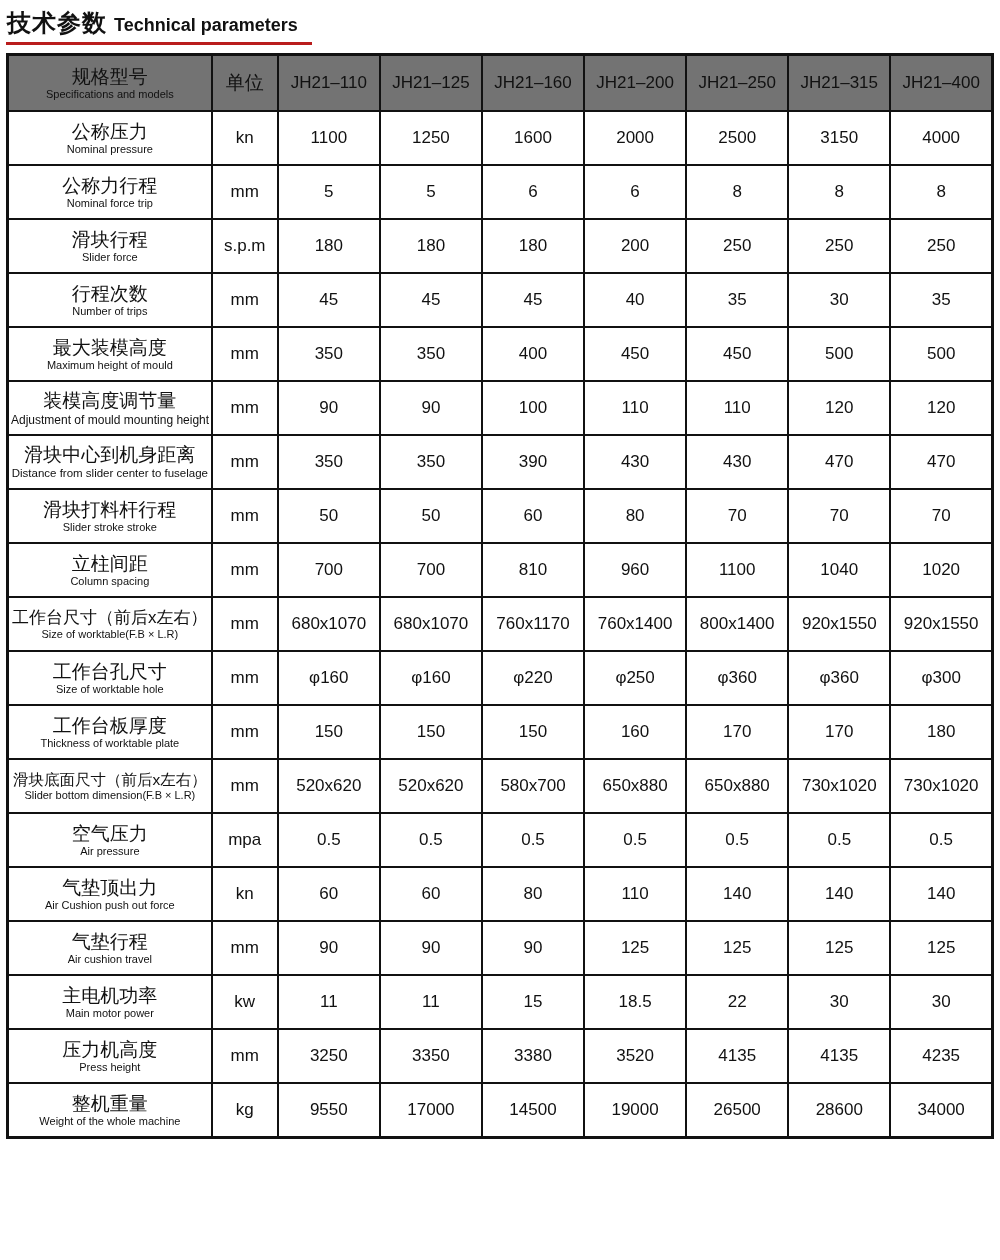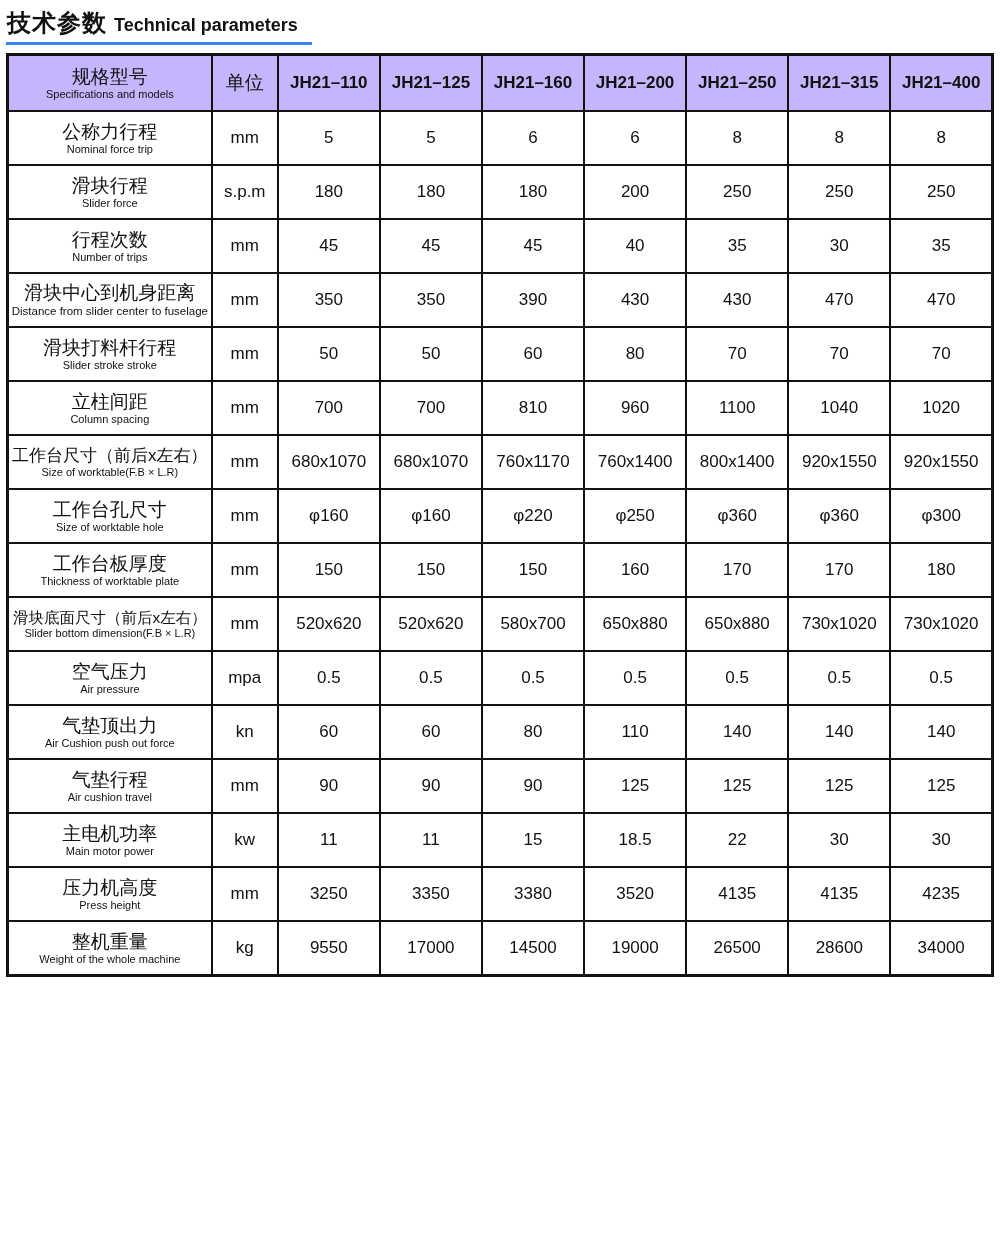--- a/index.html
+++ b/index.html
@@ -5,21 +5,21 @@
   html,body{margin:0;padding:0;background:#ffffff;}
   body{
     width:1000px;height:1260px;
     font-family:"Liberation Sans","DejaVu Sans",sans-serif;
     color:#111;
     -webkit-font-smoothing:antialiased;
   }
   .page{padding:3px 6px 0 6px;}
   .title-wrap{
     display:inline-block;
-    border-bottom:3px solid #3b82f6;
+    border-bottom:3px solid #b91c1c;
     padding:2px 14px 3px 1px;
     margin:2px 0 8px 0;
     white-space:nowrap;
     text-align:right;
   }
   .title-zh{font-size:24px;font-weight:bold;letter-spacing:1px;}
   .title-en{font-size:18px;font-weight:bold;margin-left:7px;}
   table.params{
     border-collapse:collapse;
     table-layout:fixed;
@@ -29,26 +29,26 @@
   table.params th, table.params td{
     border:2px solid #111;
     text-align:center;
     vertical-align:middle;
     padding:1px 2px;
     overflow:hidden;
   }
   col.c-label{width:204px;}
   col.c-unit{width:66px;}
   col.c-model{width:102px;}
-  tr.hdr th{background:#c4b5fd;height:52px;font-weight:normal;}
+  tr.hdr th{background:#737373;height:52px;font-weight:normal;}
   td.label-cell{background:#e8e8e8;}
   tr.data-row td{height:50px;background:#ffffff;}
   .zh{display:block;font-size:19px;line-height:1.25;white-space:nowrap;}
   .en{display:block;font-size:11px;line-height:1.2;white-space:nowrap;}
-  .model-name{font-size:17px;white-space:nowrap;font-weight:bold;}
+  .model-name{font-size:17px;white-space:nowrap;}
   .unit-cell{font-size:17px;}
   .value-cell{font-size:17px;word-break:break-all;line-height:1.15;}
 </style>
 </head>
 <body>
 
 <div class="page">
 
   <div class="title-wrap">
     <span class="title-zh">技术参数</span><span class="title-en">Technical parameters</span>
@@ -80,20 +80,34 @@
           <th><span class="model-name">JH21–125</span></th>
           <th><span class="model-name">JH21–160</span></th>
           <th><span class="model-name">JH21–200</span></th>
           <th><span class="model-name">JH21–250</span></th>
           <th><span class="model-name">JH21–315</span></th>
           <th><span class="model-name">JH21–400</span></th>
         </tr>
     </thead>
     <tbody>
 
+    <tr class="data-row">
+          <td class="label-cell">
+            <span class="zh">公称压力</span>
+            <span class="en">Nominal pressure</span>
+          </td>
+          <td class="unit-cell">kn</td>
+          <td class="value-cell">1100</td>
+          <td class="value-cell">1250</td>
+          <td class="value-cell">1600</td>
+          <td class="value-cell">2000</td>
+          <td class="value-cell">2500</td>
+          <td class="value-cell">3150</td>
+          <td class="value-cell">4000</td>
+        </tr>
         <tr class="data-row">
           <td class="label-cell">
             <span class="zh">公称力行程</span>
             <span class="en">Nominal force trip</span>
           </td>
           <td class="unit-cell">mm</td>
           <td class="value-cell">5</td>
           <td class="value-cell">5</td>
           <td class="value-cell">6</td>
           <td class="value-cell">6</td>
@@ -124,20 +138,48 @@
           <td class="value-cell">45</td>
           <td class="value-cell">45</td>
           <td class="value-cell">45</td>
           <td class="value-cell">40</td>
           <td class="value-cell">35</td>
           <td class="value-cell">30</td>
           <td class="value-cell">35</td>
         </tr>
         <tr class="data-row">
           <td class="label-cell">
+            <span class="zh">最大装模高度</span>
+            <span class="en">Maximum height of mould</span>
+          </td>
+          <td class="unit-cell">mm</td>
+          <td class="value-cell">350</td>
+          <td class="value-cell">350</td>
+          <td class="value-cell">400</td>
+          <td class="value-cell">450</td>
+          <td class="value-cell">450</td>
+          <td class="value-cell">500</td>
+          <td class="value-cell">500</td>
+        </tr>
+        <tr class="data-row">
+          <td class="label-cell">
+            <span class="zh">装模高度调节量</span>
+            <span class="en" style="font-size: 12px;">Adjustment of mould mounting height</span>
+          </td>
+          <td class="unit-cell">mm</td>
+          <td class="value-cell">90</td>
+          <td class="value-cell">90</td>
+          <td class="value-cell">100</td>
+          <td class="value-cell">110</td>
+          <td class="value-cell">110</td>
+          <td class="value-cell">120</td>
+          <td class="value-cell">120</td>
+        </tr>
+        <tr class="data-row">
+          <td class="label-cell">
             <span class="zh">滑块中心到机身距离</span>
             <span class="en" style="font-size: 11.5px;">Distance from slider center to fuselage</span>
           </td>
           <td class="unit-cell">mm</td>
           <td class="value-cell">350</td>
           <td class="value-cell">350</td>
           <td class="value-cell">390</td>
           <td class="value-cell">430</td>
           <td class="value-cell">430</td>
           <td class="value-cell">470</td>

